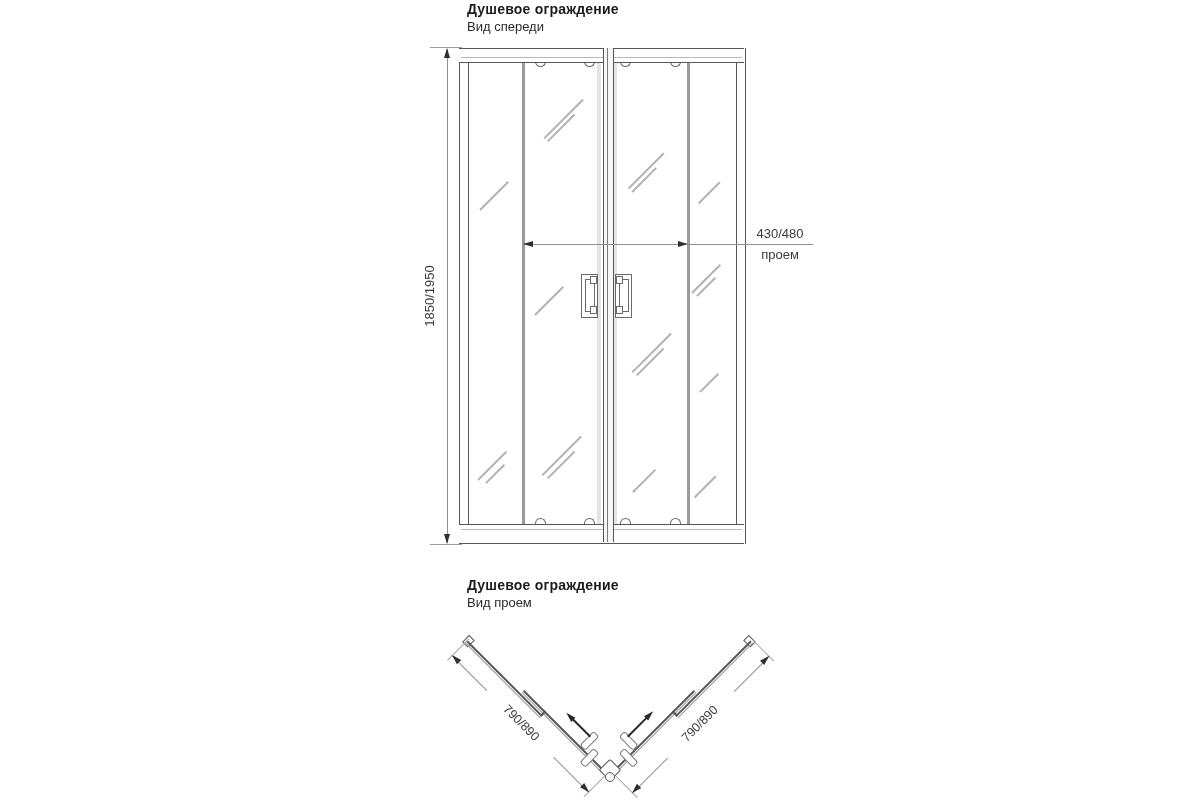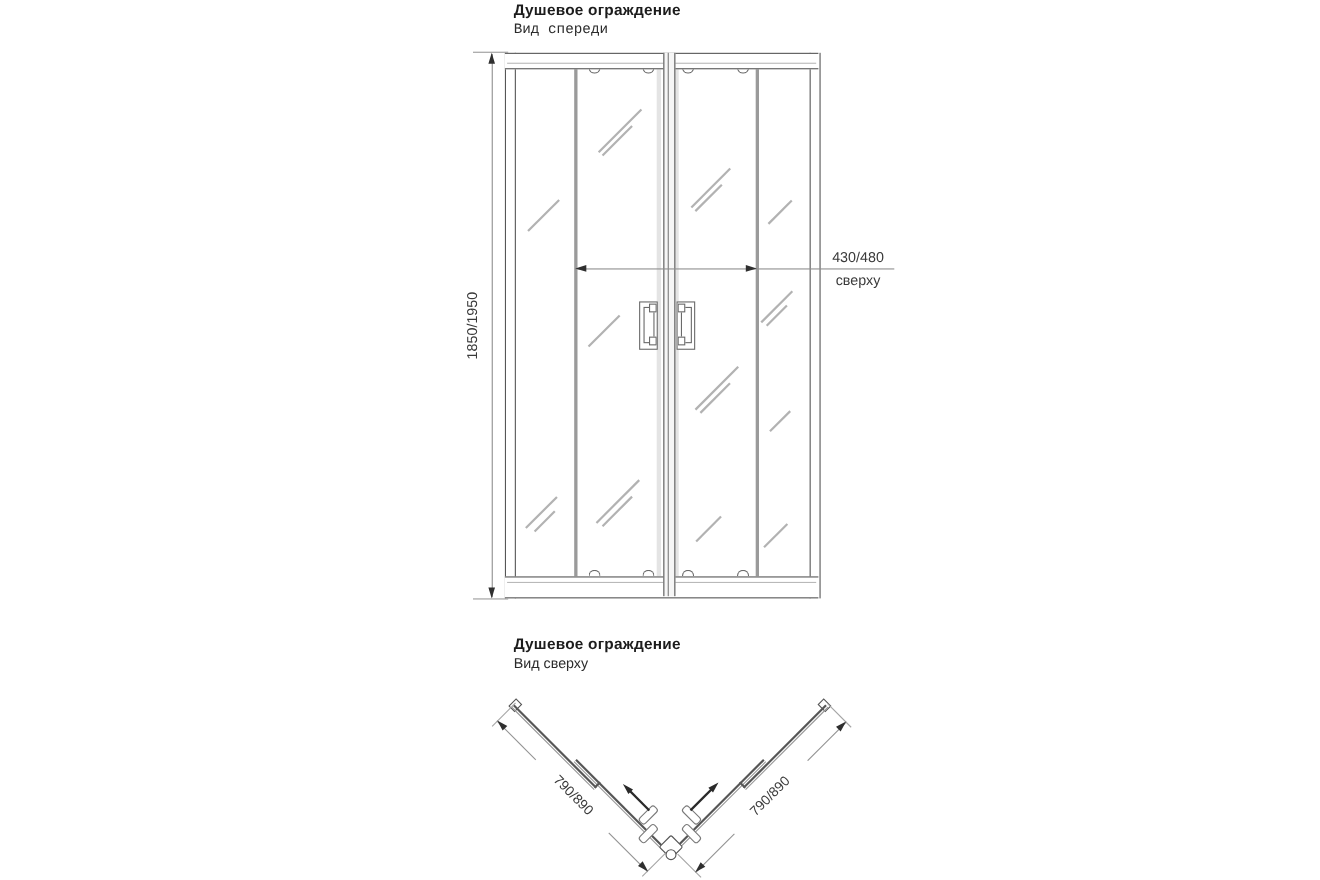--- a/index.html
+++ b/index.html
@@ -54,21 +54,21 @@
   .dirarrow .shaft{position:absolute;top:0;height:2px;background:#2a2a2a;}
   .cornerbox{width:14px;height:14px;border:1.5px solid #565656;border-radius:2px;background:#fff;transform:rotate(45deg);}
   .cornercircle{width:8px;height:8px;border:1.3px solid #565656;border-radius:50%;background:#fff;}
 </style>
 </head>
 <body>
 
 <div id="canvas">
 
   <div class="abs title" style="left:443px;top:1px;">Душевое ограждение</div>
-  <div class="abs subtitle" style="left:443px;top:19px;font-family:Liberation Mono, monospace;">Вид спереди</div>
+  <div class="abs subtitle" style="left:443px;top:19px;">Вид спереди</div>
 
   <div class="abs" style="left:0;top:0;width:1028px;height:560px;">
 
     <div class="abs shade" style="left:573px;top:61px;height:463px;"></div>
     <div class="abs shade" style="left:589px;top:61px;height:463px;"></div>
 
     <div class="abs refl" style="left:450px;top:195px;width:40px;"></div>
     <div class="abs refl" style="left:448px;top:465px;width:40px;"></div>
     <div class="abs refl" style="left:458px;top:473px;width:26px;"></div>
     <div class="abs refl" style="left:512px;top:118px;width:55px;"></div>
@@ -126,25 +126,25 @@
     <div class="abs extline" style="left:406px;top:544px;width:32px;height:1px;"></div>
     <div class="abs dimline-v" style="left:423px;top:49px;height:494px;"></div>
     <div class="abs arr arr-up" style="left:420px;top:48px;"></div>
     <div class="abs arr arr-down" style="left:420px;top:534px;"></div>
     <div class="abs dimtext" style="left:356px;top:288px;width:100px;height:16px;text-align:center;transform:rotate(-90deg);">1850/1950</div>
 
     <div class="abs dimline-h" style="left:499px;top:244px;width:290px;"></div>
     <div class="abs arr arr-left" style="left:499px;top:241px;"></div>
     <div class="abs arr arr-right" style="left:654px;top:241px;"></div>
     <div class="abs dimtext" style="left:725px;top:226px;width:62px;text-align:center;">430/480</div>
-    <div class="abs dimtext" style="left:725px;top:247px;width:62px;text-align:center;">сверху</div>
+    <div class="abs dimtext" style="left:725px;top:247px;width:62px;text-align:center;">проем</div>
   </div>
 
   <div class="abs title" style="left:443px;top:577px;">Душевое ограждение</div>
-  <div class="abs subtitle" style="left:443px;top:595px;">Вид сверху</div>
+  <div class="abs subtitle" style="left:443px;top:595px;">Вид проем</div>
 
   <div class="abs" style="left:0;top:560px;width:1200px;height:240px;">
 
     <div class="abs arm" style="left:448px;top:72px;transform:rotate(45deg);">
       <div class="arm-bracket" style="left:0;top:4px;"></div>
       <div class="armline-dark" style="left:3px;top:9px;width:106px;"></div>
       <div class="armline-gray" style="left:3px;top:12px;width:106px;"></div>
       <div class="armline-dark" style="left:78px;top:4px;width:114px;"></div>
       <div class="armline-gray" style="left:78px;top:7px;width:114px;"></div>
       <div class="armline-dark" style="left:107px;top:4px;width:1.5px;height:7px;"></div>

